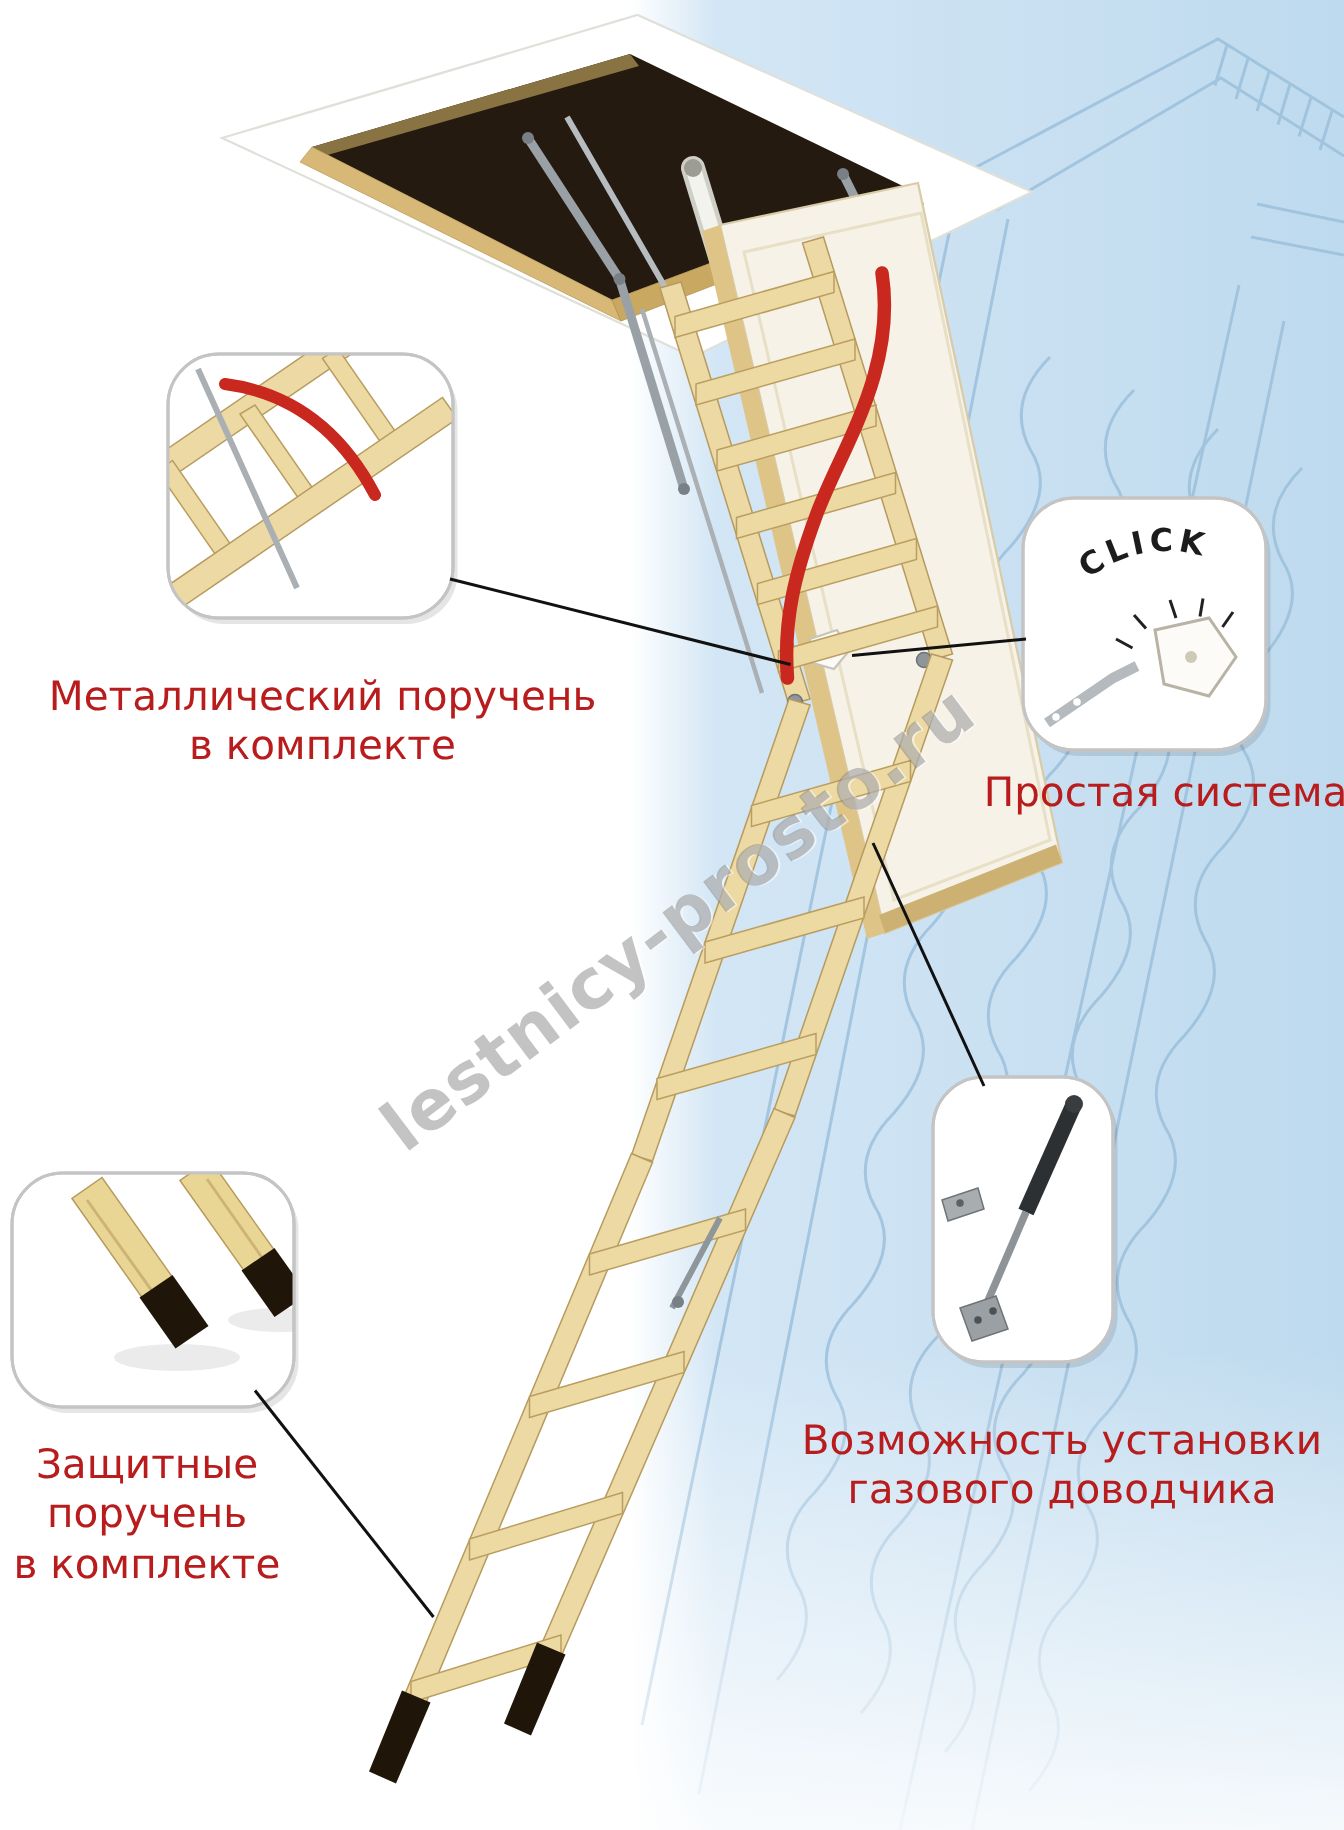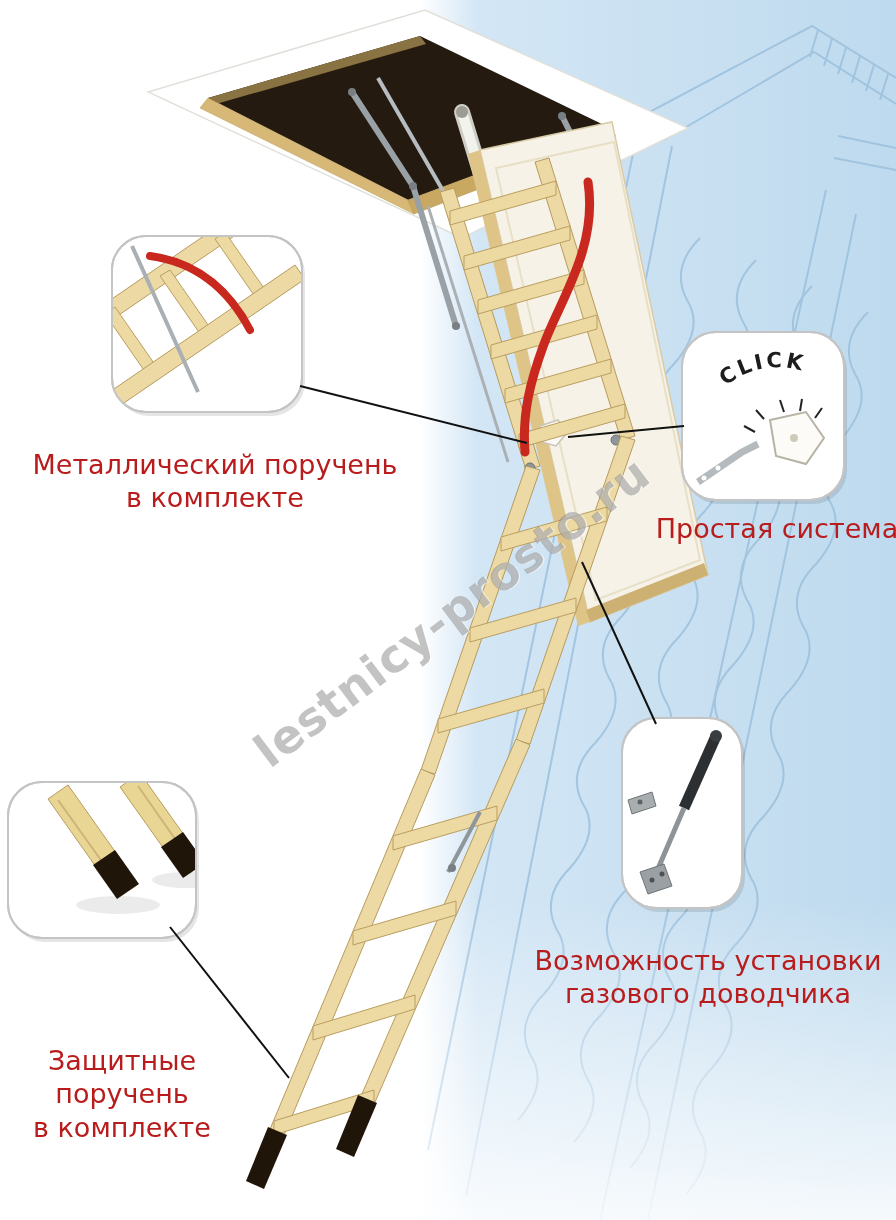--- a/index.html
+++ b/index.html
@@ -240,19 +240,19 @@
 
   <div class="label" style="left:637px; top:512px; width:280px;">
     <span class="line">Простая система</span>
   </div>
 
   <div class="label" style="left:520px; top:944px; width:376px;">
     <span class="line">Возможность установки</span>
     <span class="line">газового доводчика</span>
   </div>
 
-  <div class="label" style="left:0px; top:1044px; width:196px;padding-left:24px;">
+  <div class="label" style="left:0px; top:960px; width:196px;">
     <span class="line">Защитные</span>
     <span class="line">поручень</span>
     <span class="line">в комплекте</span>
   </div>
 
 </div>
 
 </body></html>

